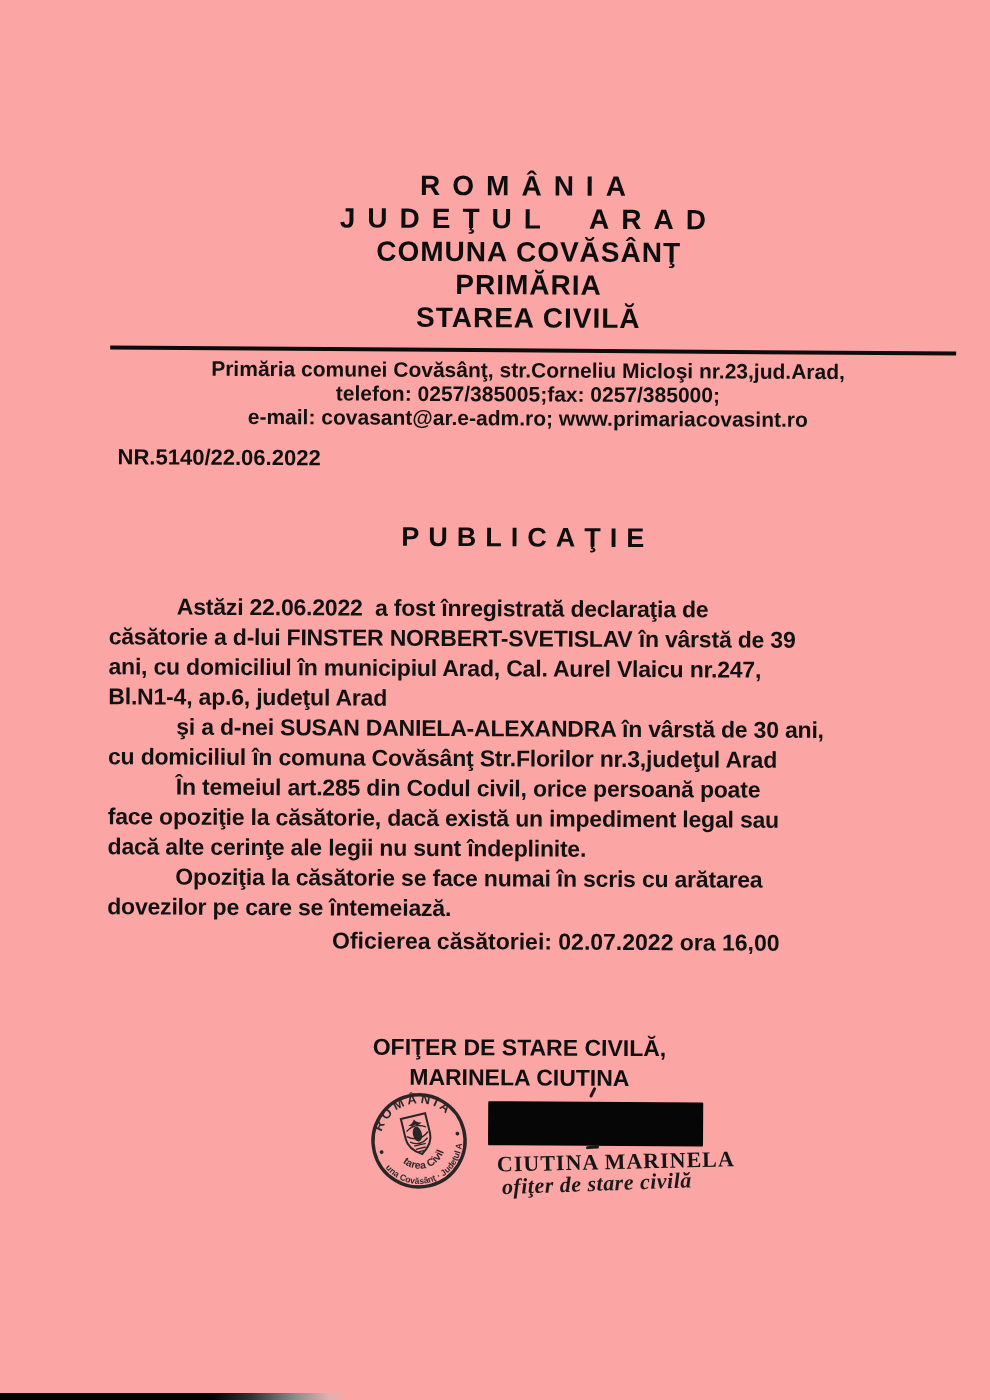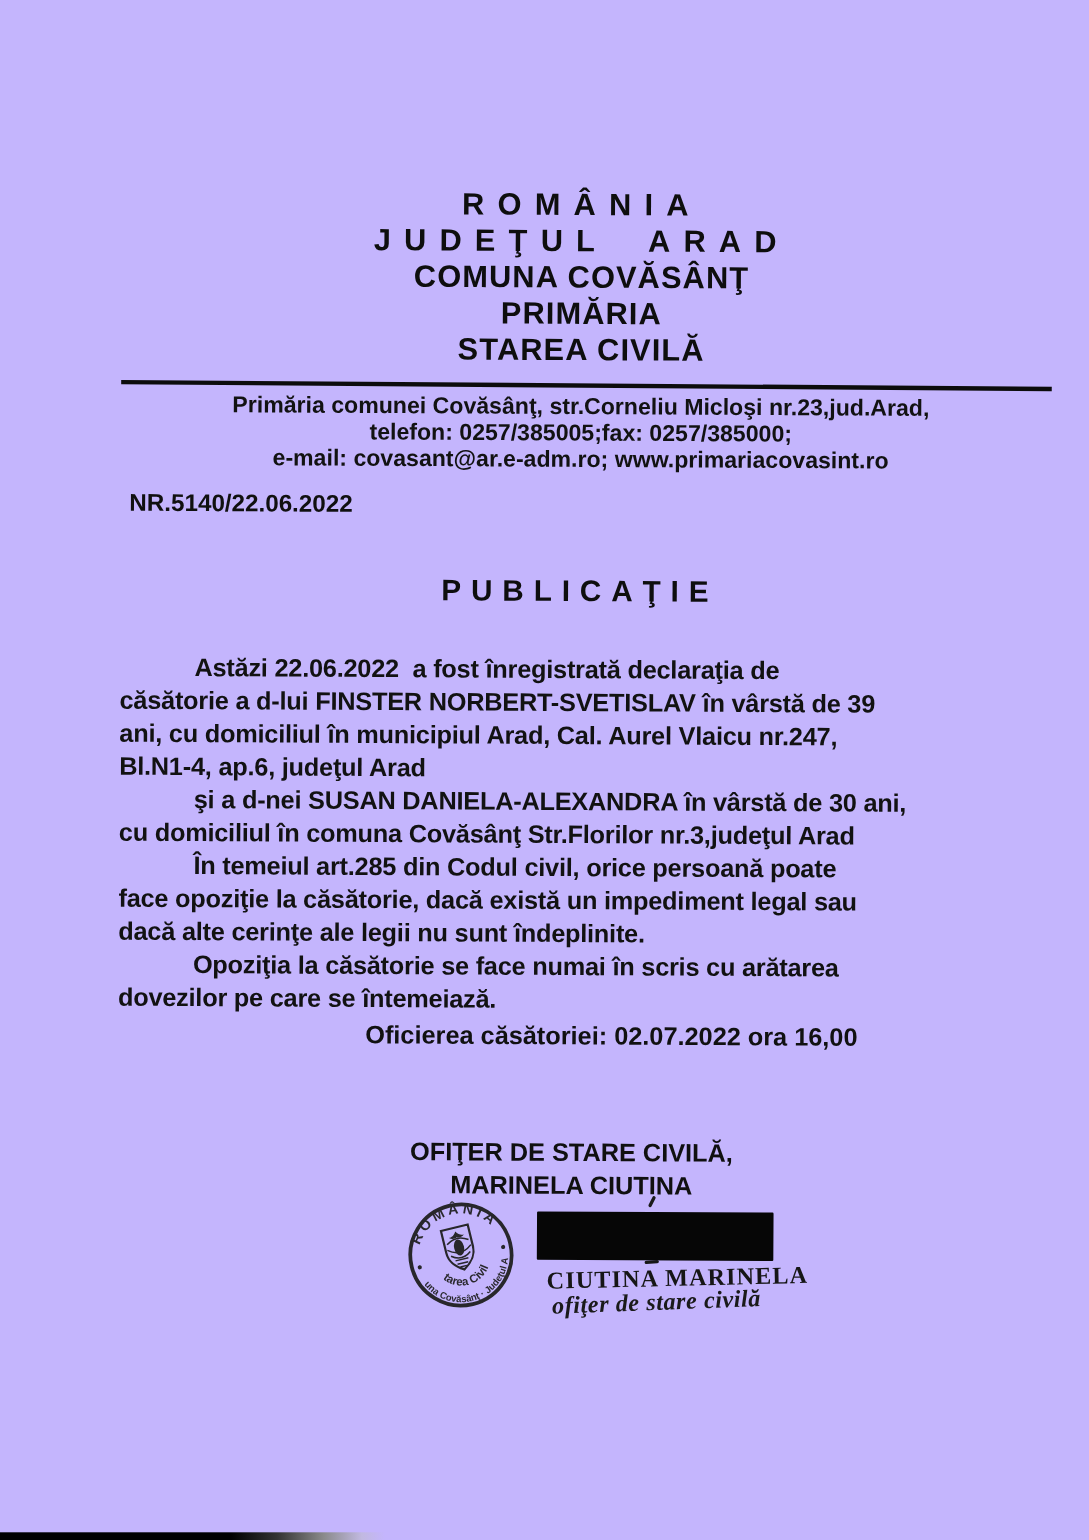--- a/index.html
+++ b/index.html
@@ -1,20 +1,20 @@
 <!DOCTYPE html>
 <html><head>
 <meta charset="utf-8">
 <style>
   html,body { margin:0; padding:0; background:#e8e8e8; }
   .page {
     position: relative;
     width: 990px; height: 1400px;
     margin: 0 auto;
-    background: #c4b5fd;
+    background: #fca5a5;
     overflow: hidden;
     font-family: "Liberation Sans", sans-serif;
     color: #141414;
   }
   .skew { position:absolute; left:0; top:0; width:100%; height:100%;
           transform: rotate(0.3deg); transform-origin: 60px 0; }
 
   
   .letterhead { position:absolute; left:70px; top:167px; width:920px; text-align:center;
                 font-weight:bold; font-size:28px; line-height:33px; color:#0e0e0e; }

